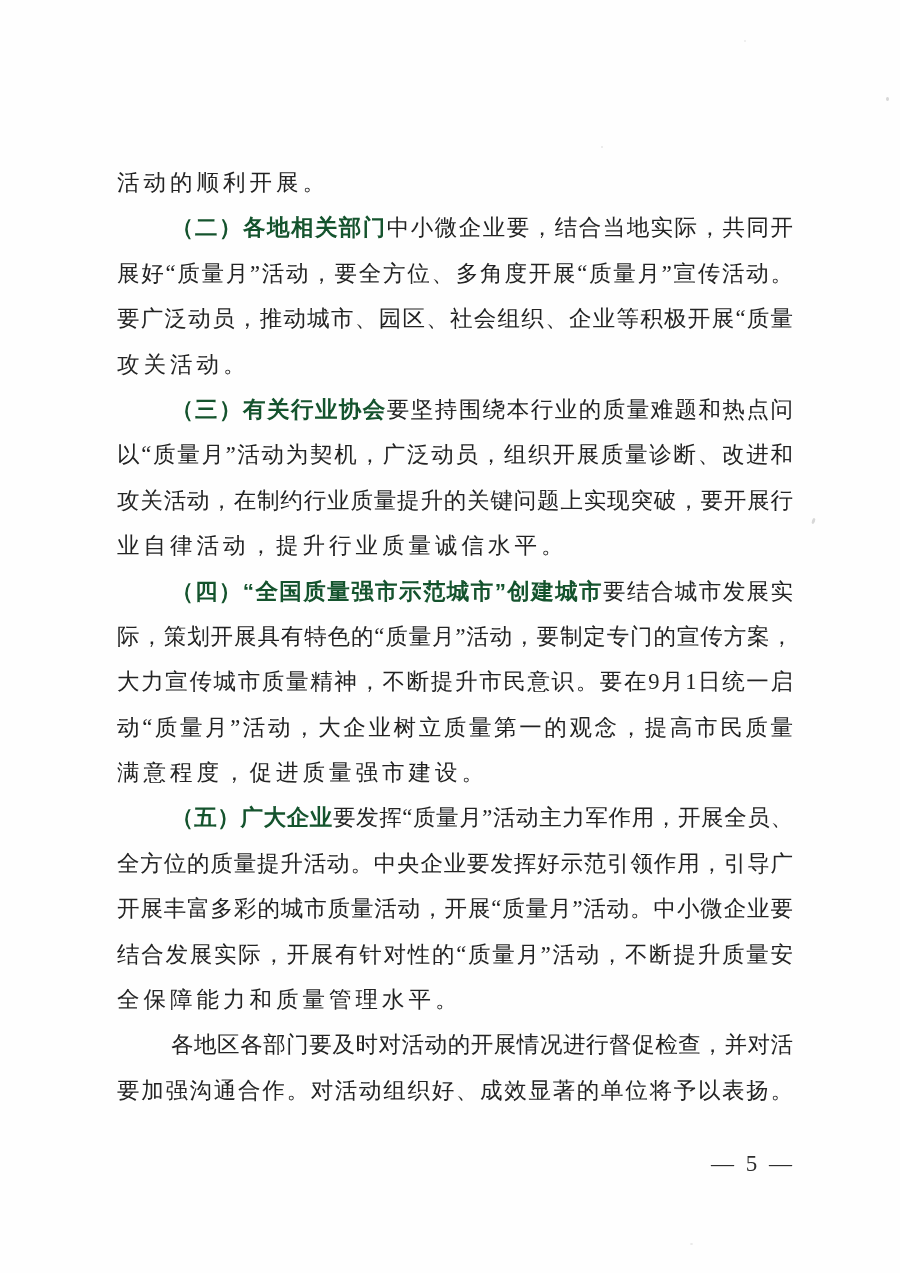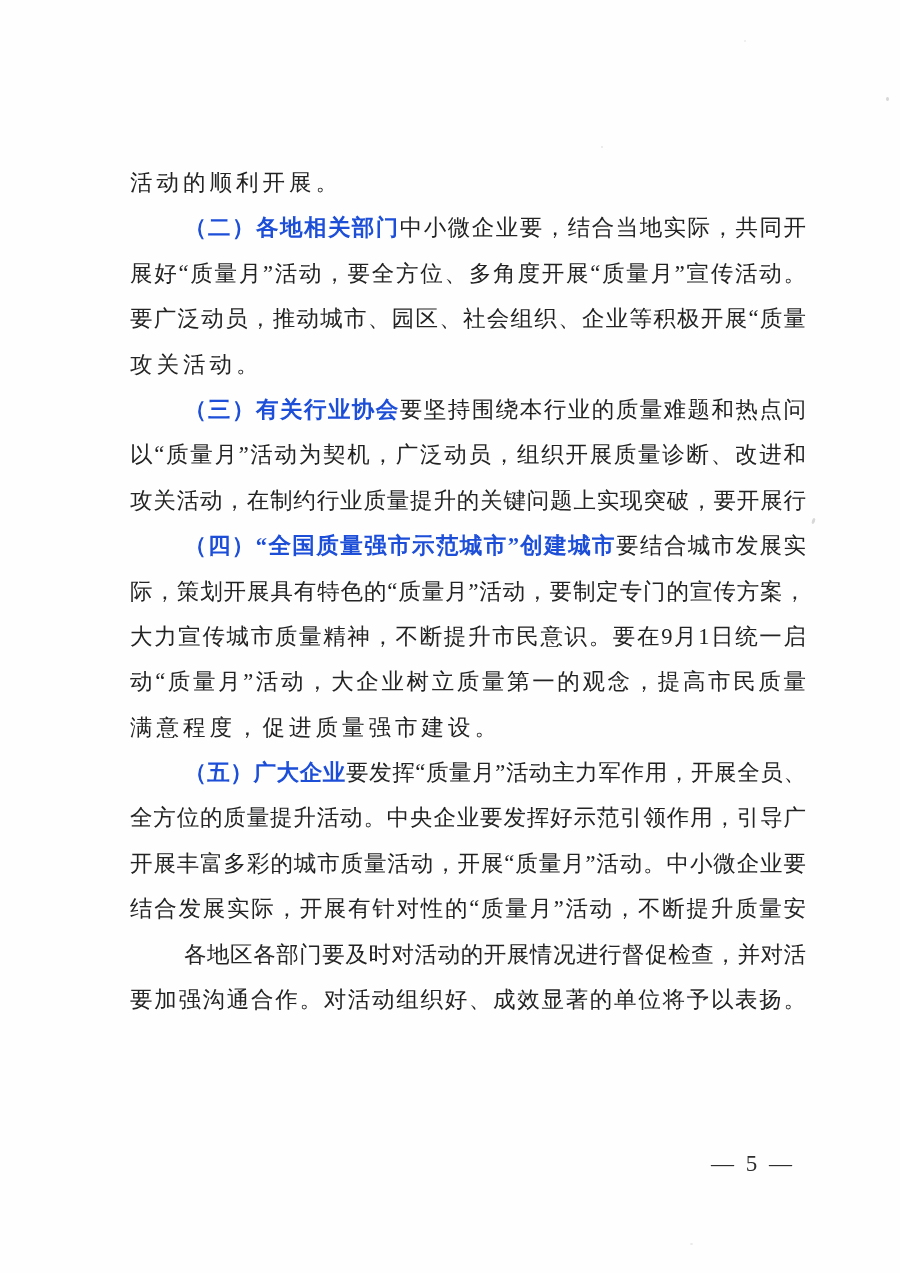--- a/index.html
+++ b/index.html
@@ -13,21 +13,21 @@
   .page {
     position: absolute;
     left: 0; top: 0;
     width: 900px;
     height: 1273px;
     background: #fefefe;
     overflow: hidden;
   }
   .body-text {
     position: absolute;
-    left: 130px;
+    left: 117px;
     top: 160px;
     width: 676px;
   }
   .line {
     height: 45.4px;
     line-height: 45.4px;
     font-size: 22.5px;
     color: #232323;
     text-align: justify;
     text-align-last: justify;
@@ -36,23 +36,23 @@
   }
   .line.end {
     text-align: left;
     text-align-last: left;
     letter-spacing: 4px;
   }
   .line.indent {
     text-indent: 54px;
   }
   .lead {
-    font-family: Liberation Serif, serif;
+    font-family: Liberation Sans, sans-serif;
     font-weight: 700;
-    color: #1d4ed8;
+    color: #14532d;
     margin-top: 20px;
   }
   .page-number {
     position: absolute;
     left: 117px;
     top: 1148px;
     width: 678px;
     height: 32px;
     line-height: 32px;
     text-align: right;
@@ -82,31 +82,33 @@
     <div class="line end"><span>活动的顺利开展。</span></div>
 
     <div class="line indent"><span class="lead">（二）各地相关部门</span><span>中小微企业要，结合当地实际，共同开</span></div>
     <div class="line"><span>展好“质量月”活动，要全方位、多角度开展“质量月”宣传活动。</span></div>
     <div class="line"><span>要广泛动员，推动城市、园区、社会组织、企业等积极开展“质量</span></div>
     <div class="line end"><span>攻关活动。</span></div>
 
     <div class="line indent"><span class="lead">（三）有关行业协会</span><span>要坚持围绕本行业的质量难题和热点问题，</span></div>
     <div class="line"><span>以“质量月”活动为契机，广泛动员，组织开展质量诊断、改进和</span></div>
     <div class="line"><span>攻关活动，在制约行业质量提升的关键问题上实现突破，要开展行</span></div>
+    <div class="line end"><span>业自律活动，提升行业质量诚信水平。</span></div>
 
     <div class="line indent"><span class="lead">（四）“全国质量强市示范城市”创建城市</span><span>要结合城市发展实</span></div>
     <div class="line"><span>际，策划开展具有特色的“质量月”活动，要制定专门的宣传方案，</span></div>
     <div class="line"><span>大力宣传城市质量精神，不断提升市民意识。要在9月1日统一启</span></div>
     <div class="line"><span>动“质量月”活动，大企业树立质量第一的观念，提高市民质量</span></div>
     <div class="line end"><span>满意程度，促进质量强市建设。</span></div>
 
     <div class="line indent"><span class="lead">（五）广大企业</span><span>要发挥“质量月”活动主力军作用，开展全员、</span></div>
     <div class="line"><span>全方位的质量提升活动。中央企业要发挥好示范引领作用，引导广</span></div>
     <div class="line"><span>开展丰富多彩的城市质量活动，开展“质量月”活动。中小微企业要</span></div>
     <div class="line"><span>结合发展实际，开展有针对性的“质量月”活动，不断提升质量安</span></div>
+    <div class="line end"><span>全保障能力和质量管理水平。</span></div>
 
     <div class="line indent"><span>各地区各部门要及时对活动的开展情况进行督促检查，并对活</span></div>
     <div class="line"><span>要加强沟通合作。对活动组织好、成效显著的单位将予以表扬。</span></div>
 
   </div>
 
   <div class="page-number">— 5 —</div>
 
   <div class="speck s1"></div>
   <div class="speck s2"></div>

